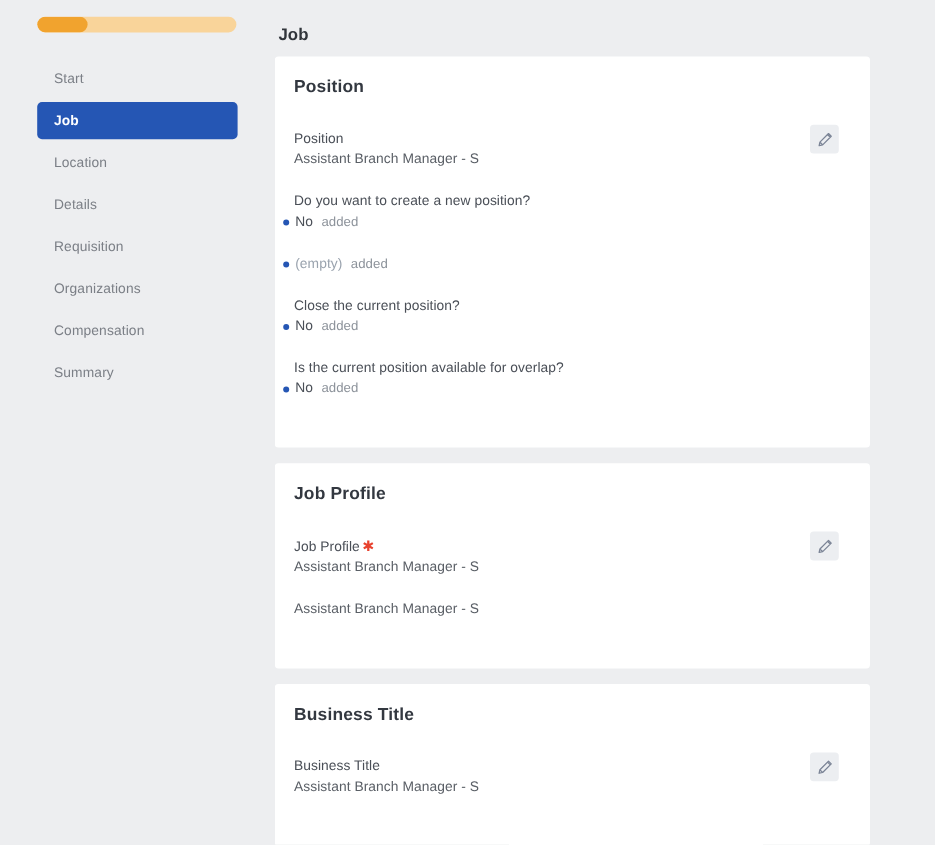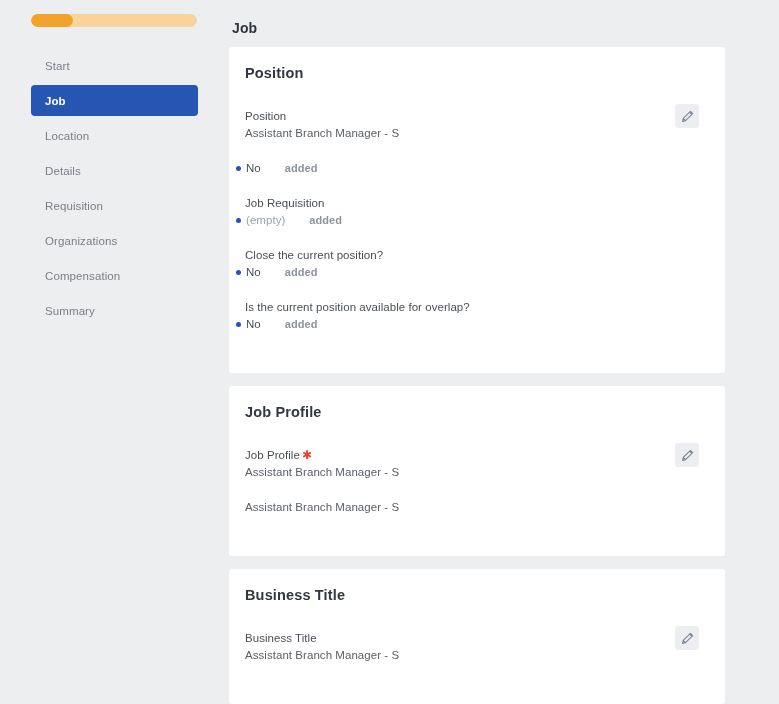--- a/index.html
+++ b/index.html
@@ -157,23 +157,22 @@
     letter-spacing: .05px;
   }
 
   .bullet-value.empty {
     color: #9aa3ae;
   }
 
   .bullet-tag {
     font-size: 11px;
     color: #8d939b;
-    margin-left: 24px;
+    margin-left: 7px;
     letter-spacing: .05px;
-    font-weight: bold;
   }
 
   
   .edit-btn {
     position: absolute;
     width: 24px;
     height: 24px;
     border-radius: 3px;
     background: #eceef1;
     border: none;
@@ -231,28 +230,28 @@
     <h1 class="page-title">Job</h1>
 
     <div id="cards-host">
         <section class="card">
           <h2 class="card-title">Position</h2>
           <div class="field">
             <div class="field-label"><span>Position</span></div>
             <div class="field-value">Assistant Branch Manager - S</div>
           </div>
           <div class="field">
+            <div class="field-label"><span>Do you want to create a new position?</span></div>
             <div class="bullet-row">
               <span class="bullet" style="background: rgb(37, 86, 180);"></span>
               <span class="bullet-value">No</span>
               <span class="bullet-tag">added</span>
             </div>
           </div>
           <div class="field">
-            <div class="field-label"><span>Job Requisition</span></div>
             <div class="bullet-row">
               <span class="bullet" style="background: rgb(37, 86, 180);"></span>
               <span class="bullet-value empty">(empty)</span>
               <span class="bullet-tag">added</span>
             </div>
           </div>
           <div class="field">
             <div class="field-label"><span>Close the current position?</span></div>
             <div class="bullet-row">
               <span class="bullet" style="background: rgb(37, 86, 180);"></span>

